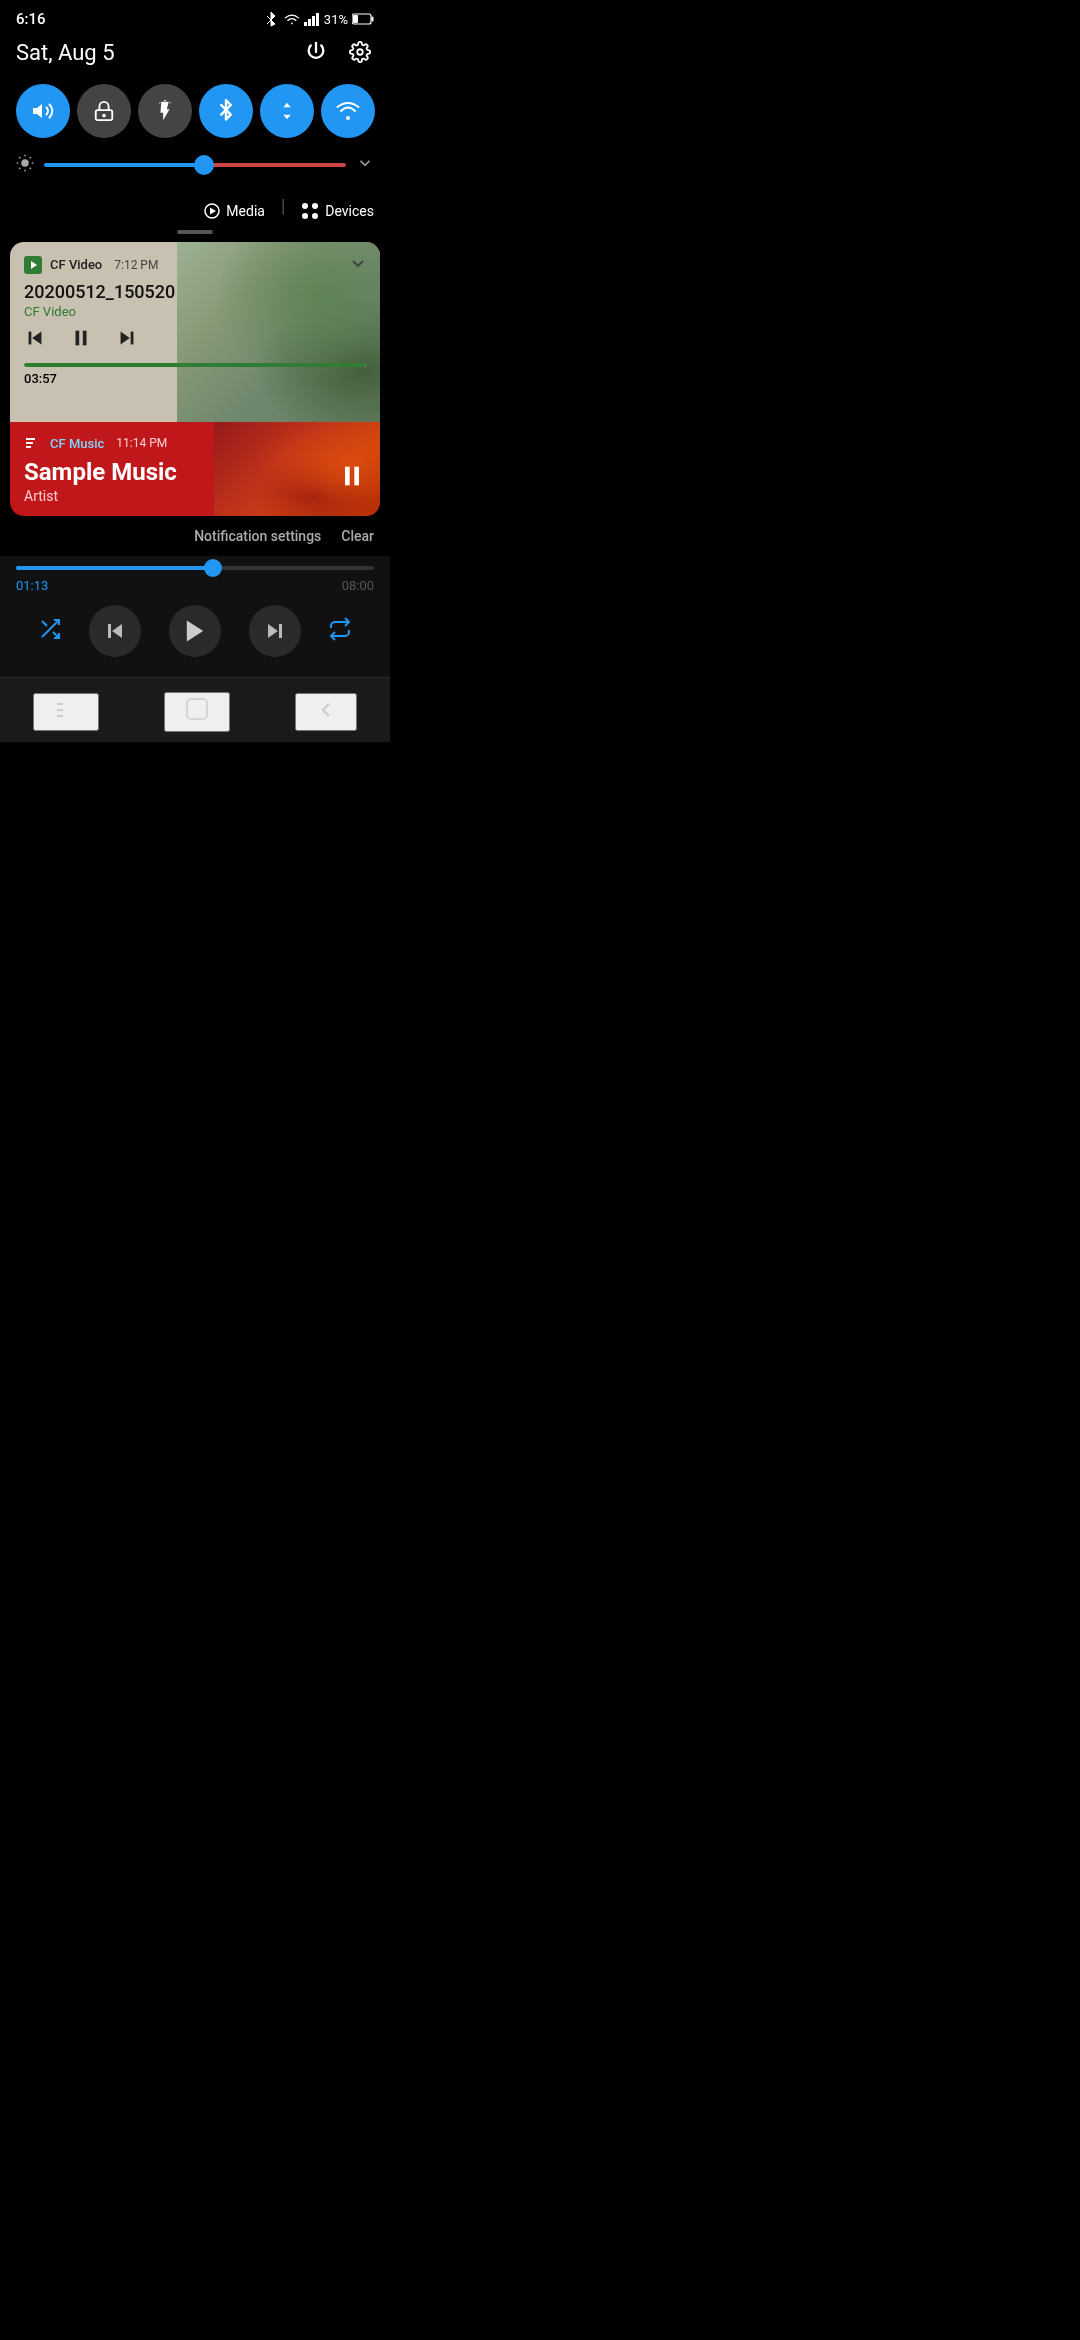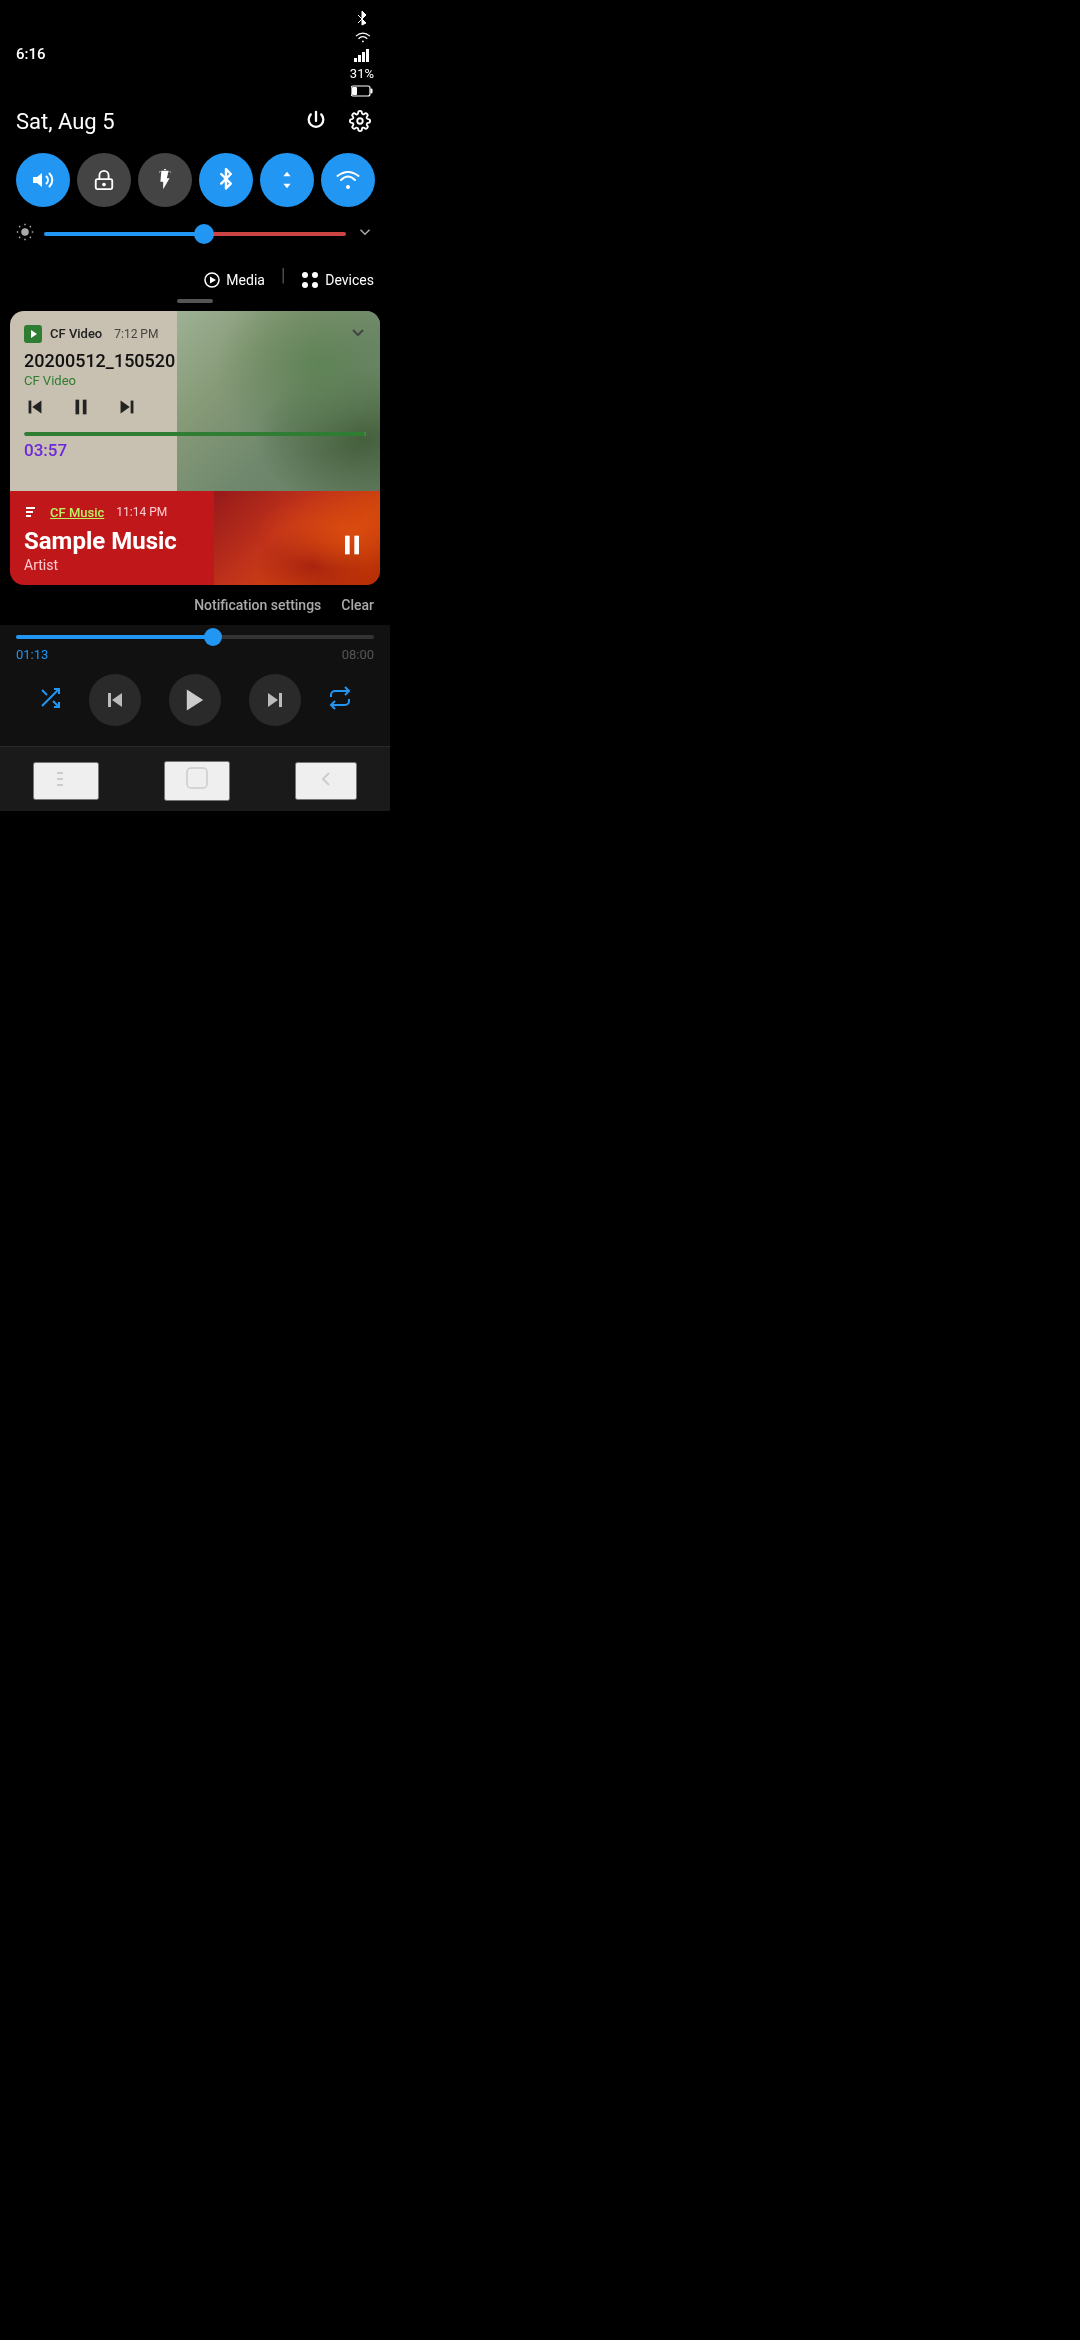--- a/index.html
+++ b/index.html
@@ -23,21 +23,20 @@
     }
     .status-time {
       font-size: 15px;
       font-weight: 500;
     }
     .status-icons {
       display: flex;
       align-items: center;
       gap: 4px;
       font-size: 13px;
-      flex-direction: column;
     }
 
     
     .qs-header {
       display: flex;
       justify-content: space-between;
       align-items: center;
       padding: 6px 16px 10px;
     }
     .qs-date {
@@ -229,22 +228,22 @@
       border-radius: 2px;
       margin: 8px 0 4px;
       overflow: hidden;
     }
     .notif-progress-fill {
       height: 100%;
       background: #2e7d32;
       border-radius: 2px;
     }
     .notif-duration {
-      font-size: 17px;
-      color: #6d28d9;
+      font-size: 13px;
+      color: #000000;
       font-weight: 500;
     }
     .notif-video-bg {
       position: absolute;
       top: 0; right: 0;
       width: 55%;
       height: 100%;
       background: linear-gradient(135deg, #8aaa88 0%, #6b8a60 30%, #4a7050 60%, #3a6040 100%);
       opacity: 0.7;
     }
@@ -626,21 +625,21 @@
     <div class="notif-music-bg-tree"></div>
     <div class="notif-music-content">
       <div class="notif-music-header">
         <div class="notif-app-icon-music">
           <svg width="16" height="14" viewBox="0 0 16 14" fill="white">
             <line x1="1" y1="3" x2="10" y2="3" stroke="white" stroke-width="2"></line>
             <line x1="1" y1="7" x2="8" y2="7" stroke="white" stroke-width="2"></line>
             <line x1="1" y1="11" x2="6" y2="11" stroke="white" stroke-width="2"></line>
           </svg>
         </div>
-        <span class="notif-app-name" style="color:#bef264;text-decoration:underline;">CF Music</span>
+        <span class="notif-app-name" style="color:#7dd3fc;">CF Music</span>
         <span class="notif-time" style="color:#ffcdd2;">11:14 PM</span>
       </div>
       <div class="notif-music-title">Sample Music</div>
       <div class="notif-music-artist">Artist</div>
       <div class="notif-music-pause">
         <svg width="28" height="28" viewBox="0 0 24 24" fill="white">
           <rect x="6" y="4" width="4" height="16" fill="white"></rect>
           <rect x="14" y="4" width="4" height="16" fill="white"></rect>
         </svg>
       </div>

